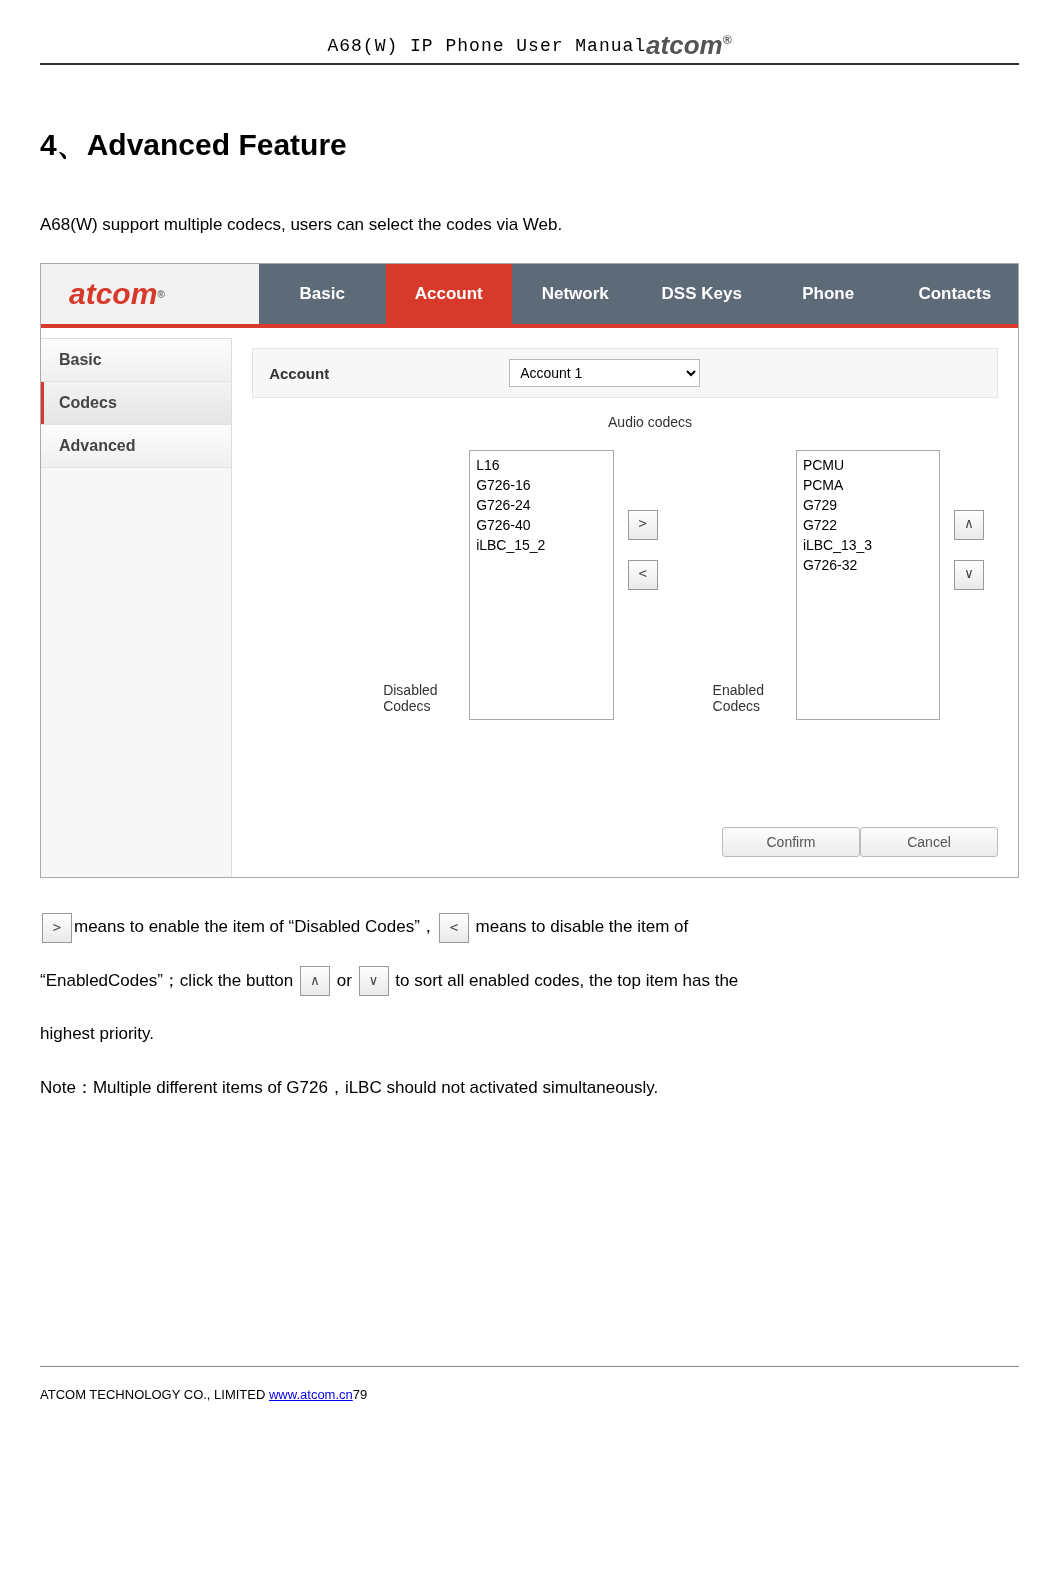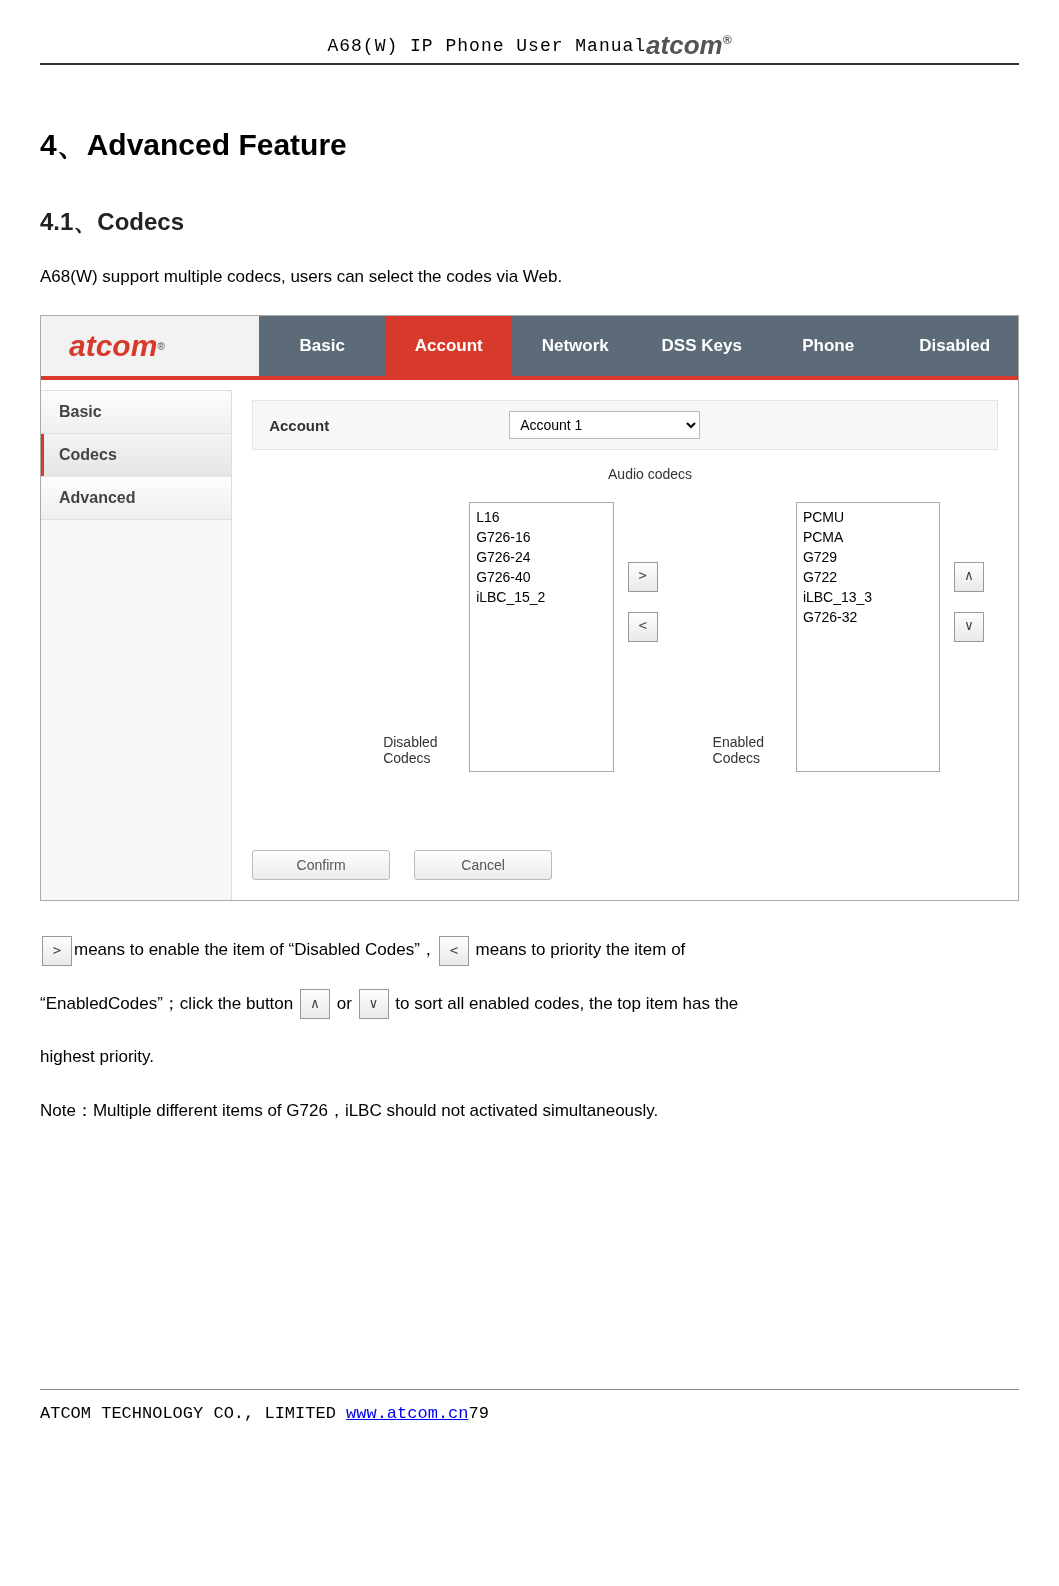--- a/index.html
+++ b/index.html
@@ -204,72 +204,69 @@
     background: linear-gradient(#fefefe, #e9e9e9);
     font-size: 14px;
     line-height: 26px;
     text-align: center;
     color: #444;
     font-family: monospace;
     margin: 0 2px;
   }
   .foot-btns {
     display: flex;
-    justify-content: flex-start;
-    gap: 24px;
-    margin-top: 78px;
+    justify-content: flex-end;
+    margin-top: 107px;
   }
   .stdbtn {
     min-width: 100px;
     padding: 6px 18px;
     border: 1px solid #bbb;
     border-radius: 3px;
     background: linear-gradient(#fdfdfd, #ececec);
     color: #555;
     font-size: 14px;
     text-align: center;
   }
   .footer {
-    font-size: 17px;
+    font-size: 13px;
     color: #000;
     margin-top: 260px;
     border-top: 1px solid #888;
-    padding-top: 14px;
-    font-family: Liberation Mono, monospace;
+    padding-top: 20px;
   }
   .footer a { color: #0000ee; text-decoration: underline; }
 </style>
 </head>
 <body>
 
 <div class="page">
 
   <div class="hdr-row">
     <div class="hdr-title">A68(W) IP Phone User Manual</div>
     <div class="hdr-logo">
       <span>atcom</span><span class="reg">®</span>
     </div>
   </div>
 
   <h1 class="section">4、Advanced Feature</h1>
-  <h2 class="subsection">4.1、Codecs</h2>
   <p class="body">A68(W) support multiple codecs, users can select the codes via Web.</p>
 
   <div class="shot">
     <div class="topbar">
       <div class="brand">
         <span>atcom</span>
           <span class="reg">®</span>
       </div>
       <div class="tab">Basic</div>
       <div class="tab active">Account</div>
       <div class="tab">Network</div>
       <div class="tab">DSS Keys</div>
       <div class="tab">Phone</div>
-      <div class="tab">Disabled</div>
+      <div class="tab">Contacts</div>
     </div>
 
     <div class="content-row">
       <div class="sidebar">
         <div class="item">Basic</div>
         <div class="item active">Codecs</div>
         <div class="item">Advanced</div>
       </div>
 
       <div class="main">
@@ -319,21 +316,21 @@
 
         <div class="foot-btns">
           <div class="stdbtn">Confirm</div>
           <div class="stdbtn">Cancel</div>
         </div>
       </div>
     </div>
   </div>
 
   <p class="body">
-    <span class="inline-sqbtn">&gt;</span><span>means to enable the item of “Disabled Codes”，</span><span class="inline-sqbtn">&lt;</span><span> means to priority the item of</span>
+    <span class="inline-sqbtn">&gt;</span><span>means to enable the item of “Disabled Codes”，</span><span class="inline-sqbtn">&lt;</span><span> means to disable the item of</span>
   </p>
   <p class="body">
     <span>“EnabledCodes”；click the button </span><span class="inline-sqbtn">∧</span><span> or </span><span class="inline-sqbtn">∨</span><span> to sort all enabled codes, the top item has the</span>
   </p>
   <p class="body">highest priority.</p>
   <p class="body">Note：Multiple different items of G726，iLBC should not activated simultaneously.</p>
 
   <div class="footer">
     <span>ATCOM TECHNOLOGY CO., LIMITED </span><a href="#">www.atcom.cn</a><span>79</span>
   </div>

